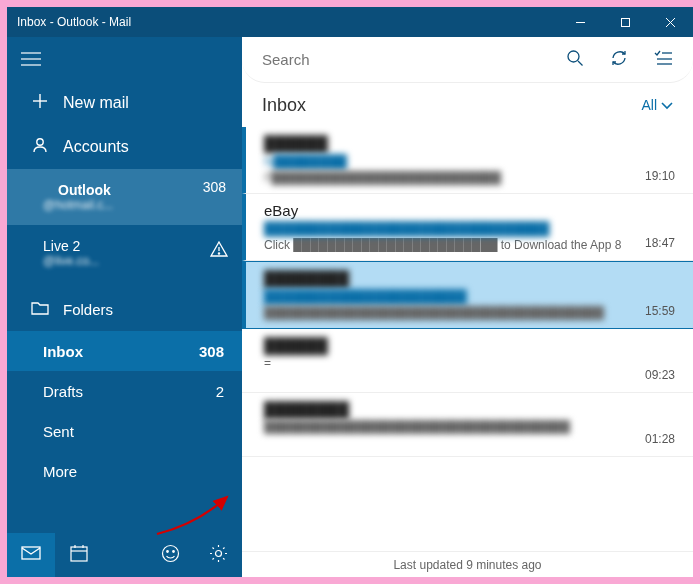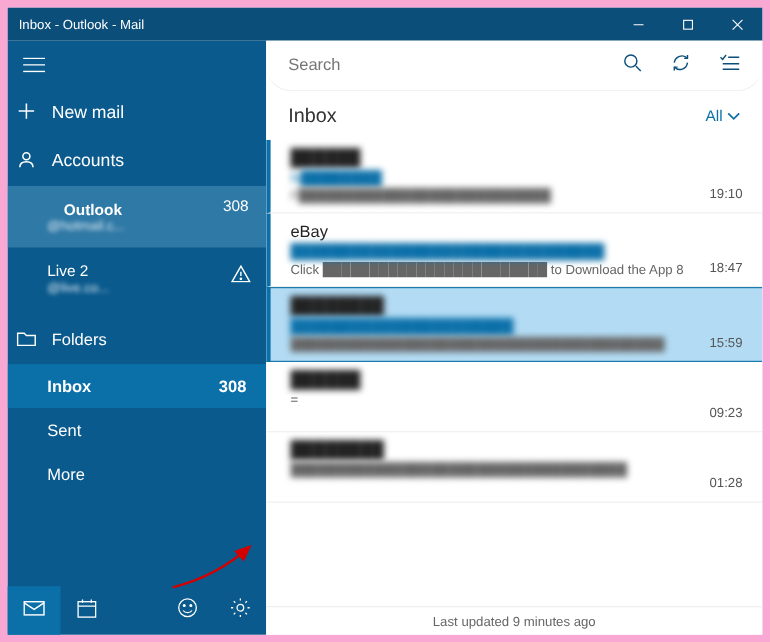--- a/index.html
+++ b/index.html
@@ -6,21 +6,21 @@
   body { width: 700px; height: 584px; overflow: hidden; background: #fff; }
   .window { width: 700px; height: 584px; display: flex; flex-direction: column; border: 7px solid #f9a8d4; }
   .titlebar { height: 30px; background: #0b4e7a; color: #fff; display: flex; align-items: center; font-size: 12px; padding-left: 10px; }
   .titlebar .title { flex: 1; }
   .titlebar .tbtn { width: 45px; height: 30px; display: flex; align-items: center; justify-content: center; color: #fff; font-size: 13px; }
   .titlebar .tbtn svg { stroke: #fff; }
   .body { flex: 1; display: flex; min-height: 0; }
   .sidebar { width: 235px; background: #0a5a8d; color: #fff; display: flex; flex-direction: column; }
   .sidebar .top { flex: 1; overflow: hidden; }
   .hamburger { width: 48px; height: 44px; display: flex; align-items: center; justify-content: center; }
-  .nav-item { display: flex; align-items: center; height: 44px; padding: 0 8px; font-size: 16px; gap: 14px; }
+  .nav-item { display: flex; align-items: center; height: 44px; padding: 0 24px; font-size: 16px; gap: 14px; }
   .nav-item.small { font-size: 15px; }
   .account { padding: 6px 20px 6px 36px; display: flex; flex-direction: column; justify-content: center; height: 56px; position: relative; font-size: 14px; }
   .account .name { font-weight: 400; }
   .account.selected { background: #2f79a6; }
   .account.selected .name { font-weight: 600; margin-left: 15px; }
   .account .email { font-size: 12px; opacity: 0.85; filter: blur(2px); }
   .account .count { position: absolute; right: 16px; top: 10px; font-size: 14px; }
   .account .alert { position: absolute; right: 14px; top: 16px; }
   .folder-item { display: flex; align-items: center; height: 40px; padding: 0 18px 0 36px; font-size: 15px; justify-content: space-between; }
   .folder-item.selected { background: #0b6fa8; font-weight: 600; }
@@ -130,20 +130,24 @@
               </svg>
           </span>
           <span>Folders</span>
         </div>
 
         <div class="folder-item selected">
           <span>Inbox</span>
           <span>308</span>
         </div>
         <div class="folder-item">
+          <span>Drafts</span>
+          <span>2</span>
+        </div>
+        <div class="folder-item">
           <span>Sent</span>
           <span></span>
         </div>
         <div class="folder-item">
           <span>More</span>
           <span></span>
         </div>
       </div>
 
       <div class="bottom-bar">

